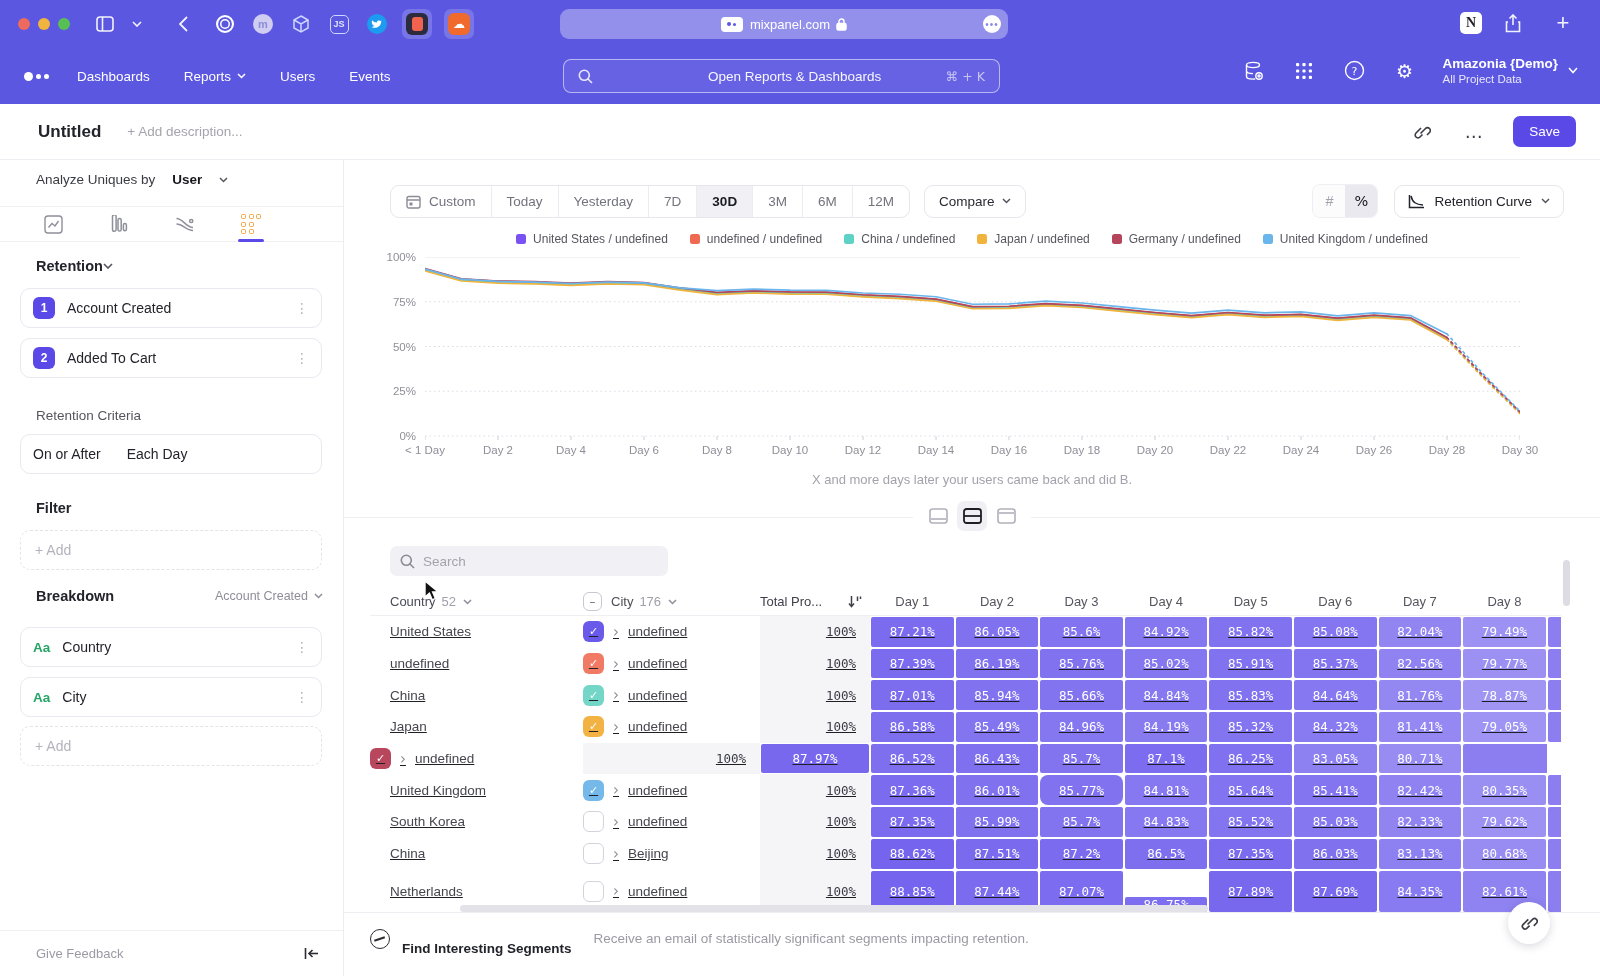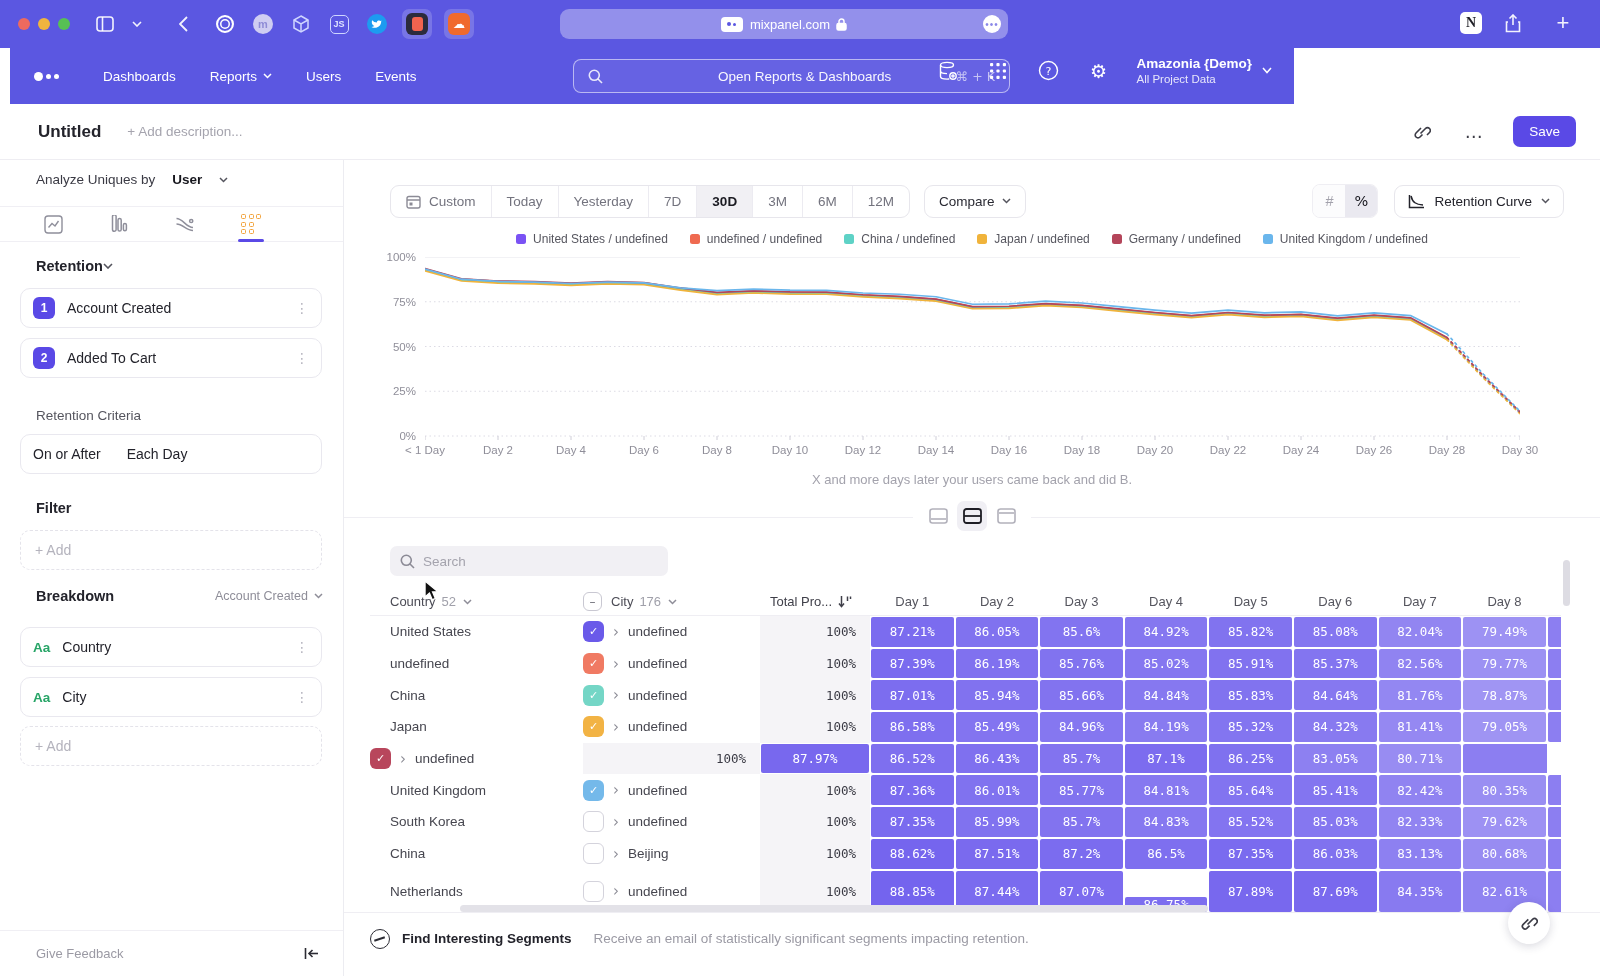--- a/index.html
+++ b/index.html
@@ -26,21 +26,21 @@
   .orange-sq { width:22px; height:22px; background:#f06a2d; border-radius:6px; color:#fff; font-size:12px; display:flex; align-items:center; justify-content:center; }
   .url-pill { position:absolute; left:560px; top:9px; width:448px; height:30px; background:rgba(255,255,255,.34); border-radius:9px; display:flex; align-items:center; justify-content:center; color:#fff; font-size:13px; }
   .fav-badge { width:22px; height:15px; background:#fff; border-radius:4px; display:flex; align-items:center; justify-content:center; gap:2px; margin-right:7px; }
   .fav-badge i { width:4px; height:4px; border-radius:50%; background:#5b57e1; display:block; }
   .fav-badge i:last-child { width:3px; height:3px; }
   .url-more { position:absolute; right:7px; top:6px; width:18px; height:18px; border-radius:50%; background:#fff; color:#8a87e8; font-size:10px; display:flex; align-items:center; justify-content:center; letter-spacing:1px; }
   .browser-right { position:absolute; right:18px; top:10px; display:flex; align-items:center; gap:18px; color:#fff; }
   .notion-sq { width:22px; height:22px; background:#fff; border-radius:5px; color:#1f1f26; font-weight:bold; font-size:14px; font-family:"Liberation Serif",serif; display:flex; align-items:center; justify-content:center; }
 
   
-  .app-nav { position:absolute; left:10px; top:48px; width:1284px; height:56px; background:#5b57e1; display:flex; align-items:center;gap:16px; }
+  .app-nav { position:absolute; left:0; top:48px; width:1600px; height:56px; background:#5b57e1; display:flex; align-items:center; }
   .mp-logo { display:flex; align-items:center; gap:3px; margin:0 28px 0 24px; }
   .mp-logo i { background:#fff; border-radius:50%; display:block; }
   .mp-logo i:nth-child(1){ width:9px; height:9px; }
   .mp-logo i:nth-child(2){ width:5px; height:5px; }
   .mp-logo i:nth-child(3){ width:5px; height:5px; }
   .nav-items { display:flex; align-items:center; gap:34px; color:#fff; font-size:13.5px; font-weight:500; }
   .nav-item { display:flex; align-items:center; gap:6px; cursor:pointer; }
   .nav-search { position:absolute; left:563px; top:11px; width:437px; height:34px; border:1px solid rgba(255,255,255,.55); background:rgba(255,255,255,.07); border-radius:8px; display:flex; align-items:center; padding:0 14px; color:#fff; font-size:13.5px; }
   .nav-search .ph { flex:0 0 auto; margin:0 auto 0 115px; opacity:.95; }
   .nav-search .kbd { color:rgba(255,255,255,.62); font-size:12.5px; margin-left:auto; }
@@ -111,40 +111,40 @@
 
   .tbl-search { position:absolute; left:46px; top:386px; width:278px; height:30px; background:#f1f0f4; border-radius:7px; display:flex; align-items:center; padding:0 10px; gap:8px; color:#9a99a3; }
   .tbl-search input { border:none; background:transparent; outline:none; font-size:13.5px; color:#3a3a44; width:220px; font-family:inherit; }
   .tbl-search input::placeholder { color:#a4a3ad; }
 
   .tbl { position:absolute; left:26px; top:428px; }
   .tbl-grid { display:grid; grid-template-columns:213px 177px 110px repeat(8,84.6px) 14px; }
   .th { height:28px; display:flex; align-items:center; font-size:13px; color:#4c4c56; }
   .th .cnt { color:#a0a0aa; margin-left:6px; }
   .th.day { justify-content:center; color:#55555e; }
-  .th.total { justify-content:center; padding-right:8px; gap:6px; color:#3f3f49; }
+  .th.total { justify-content:space-between; padding-right:8px; gap:6px; color:#3f3f49; }
   .hdr-border { border-bottom:1px solid #efeef3; }
-  .tr { height:31.7px; }
+  .tr { height:31.7px;text-decoration:underline; }
   .td { display:flex; align-items:center; font-size:13.5px; color:#46464f; }
   .td.country { padding-left:20px; }
   .td.city { gap:9px; }
   .td.total { background:#f5f4f7; justify-content:flex-end; padding-right:14px; font-size:12.5px; color:#3a3a44; }
   .td.day { margin:1px; border-radius:2px; justify-content:center; font-size:12.5px; color:#fff; }
   .td.sliver { margin:1px 0 1px 1px; border-radius:2px 0 0 2px; }
   .cb { width:21px; height:21px; border-radius:6px; display:flex; align-items:center; justify-content:center; color:#fff; font-size:11px; }
   .cb.empty { background:#fff; border:1.5px solid #d4d3dc; }
   .cb.ind { width:19px; height:19px; background:#fff; border:1.5px solid #c9c8d2; color:#6e6e78; font-size:12px; }
   .expand { color:#8b8b95; font-size:15px; }
   .hscroll { position:absolute; left:116px; top:745px; width:748px; height:7px; background:#e3e2e8; border-radius:4px; }
   .vscroll { position:absolute; left:1219px; top:400px; width:7px; height:46px; background:#dddce3; border-radius:4px; }
 
   .seg-footer { position:absolute; left:0; right:0; top:752px; bottom:0; border-top:1px solid #efeef3; display:flex; align-items:flex-start; padding:16px 0 0 26px; gap:12px; }
   .fi-circle { width:20px; height:20px; border:1.6px solid #2c2c34; border-radius:50%; position:relative; flex:0 0 auto; }
   .fi-circle::after { content:""; position:absolute; left:3px; top:8px; width:11px; height:1.6px; background:#2c2c34; transform:rotate(-18deg); }
-  .fi-title { font-size:13.5px; font-weight:bold; color:#23232b; margin-top:2px; }
+  .fi-title { font-size:13.5px; font-weight:bold; color:#23232b; margin-top:12px; }
   .fi-desc { font-size:13.5px; color:#9b9aa4; margin-top:2px; margin-left:10px; }
   .float-link { position:absolute; right:50px; bottom:32px; width:42px; height:42px; background:#fff; border-radius:50%; box-shadow:0 2px 10px rgba(40,40,70,.18); display:flex; align-items:center; justify-content:center; color:#3c3c46; cursor:pointer; }
 
   .cursor { position:absolute; left:424px; top:580px; z-index:50; pointer-events:none; }
   svg.ic { display:block; }
 </style>
 </head>
 <body>
 
 <div class="browser-bar">
@@ -743,21 +743,21 @@
         <div class="tbl-grid tr">
           <div class="td country">United Kingdom</div>
           <div class="td city">
             <span class="cb glyph" style="background: rgb(116, 185, 234);">✓</span>
             <span class="expand glyph">›</span>
             <span>undefined</span>
           </div>
           <div class="td total mono">100%</div>
           <div class="td day mono" style="background: rgb(122, 107, 239);">87.36%</div>
           <div class="td day mono" style="background: rgb(128, 114, 239);">86.01%</div>
-          <div class="td day mono" style="background: rgb(129, 115, 239);">85.77%</div>
+          <div class="td day mono" style="background: rgb(129, 115, 239); border-radius: 8px;">85.77%</div>
           <div class="td day mono" style="background: rgb(134, 120, 240);">84.81%</div>
           <div class="td day mono" style="background: rgb(130, 116, 240);">85.64%</div>
           <div class="td day mono" style="background: rgb(131, 117, 240);">85.41%</div>
           <div class="td day mono" style="background: rgb(144, 131, 241);">82.42%</div>
           <div class="td day mono" style="background: rgb(153, 142, 242);">80.35%</div>
           <div class="td day sliver" style="background: rgb(140, 126, 241);"></div>
         </div>
         <div class="tbl-grid tr">
           <div class="td country">South Korea</div>
           <div class="td city">

